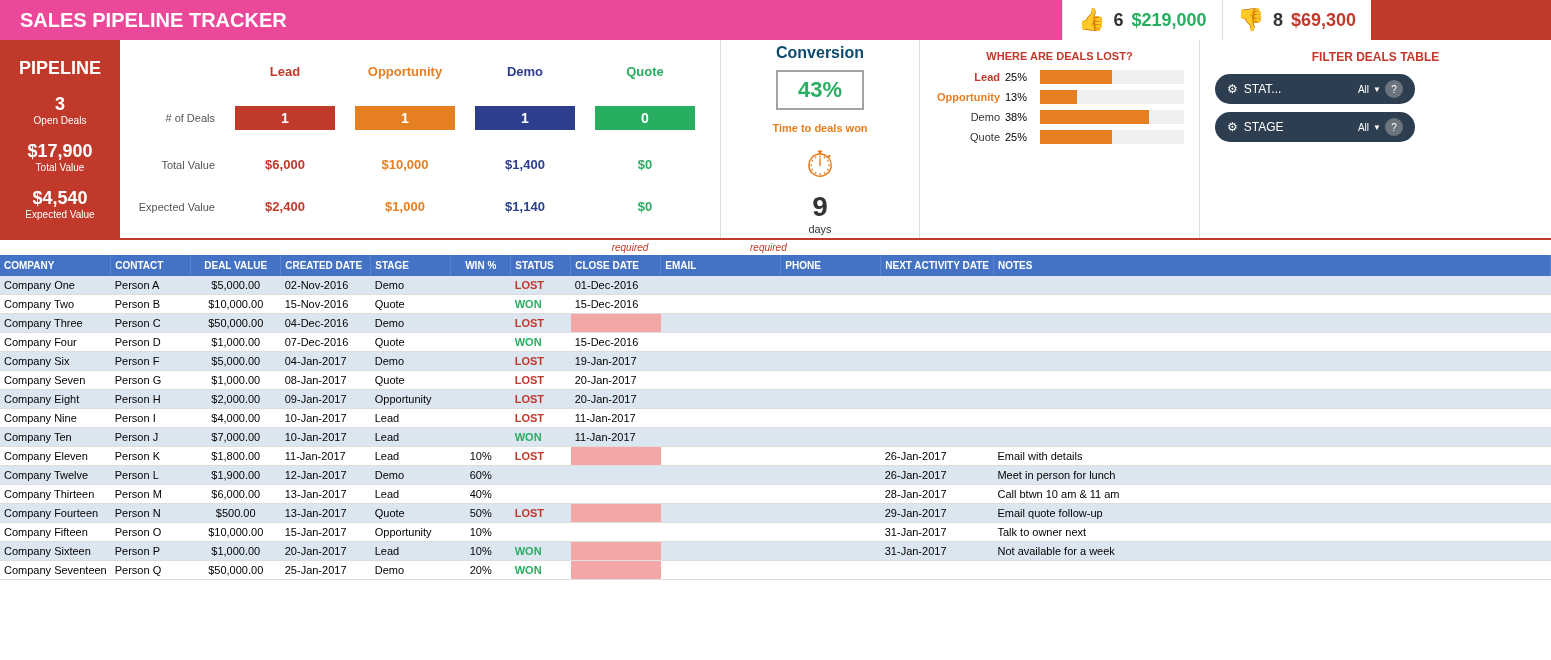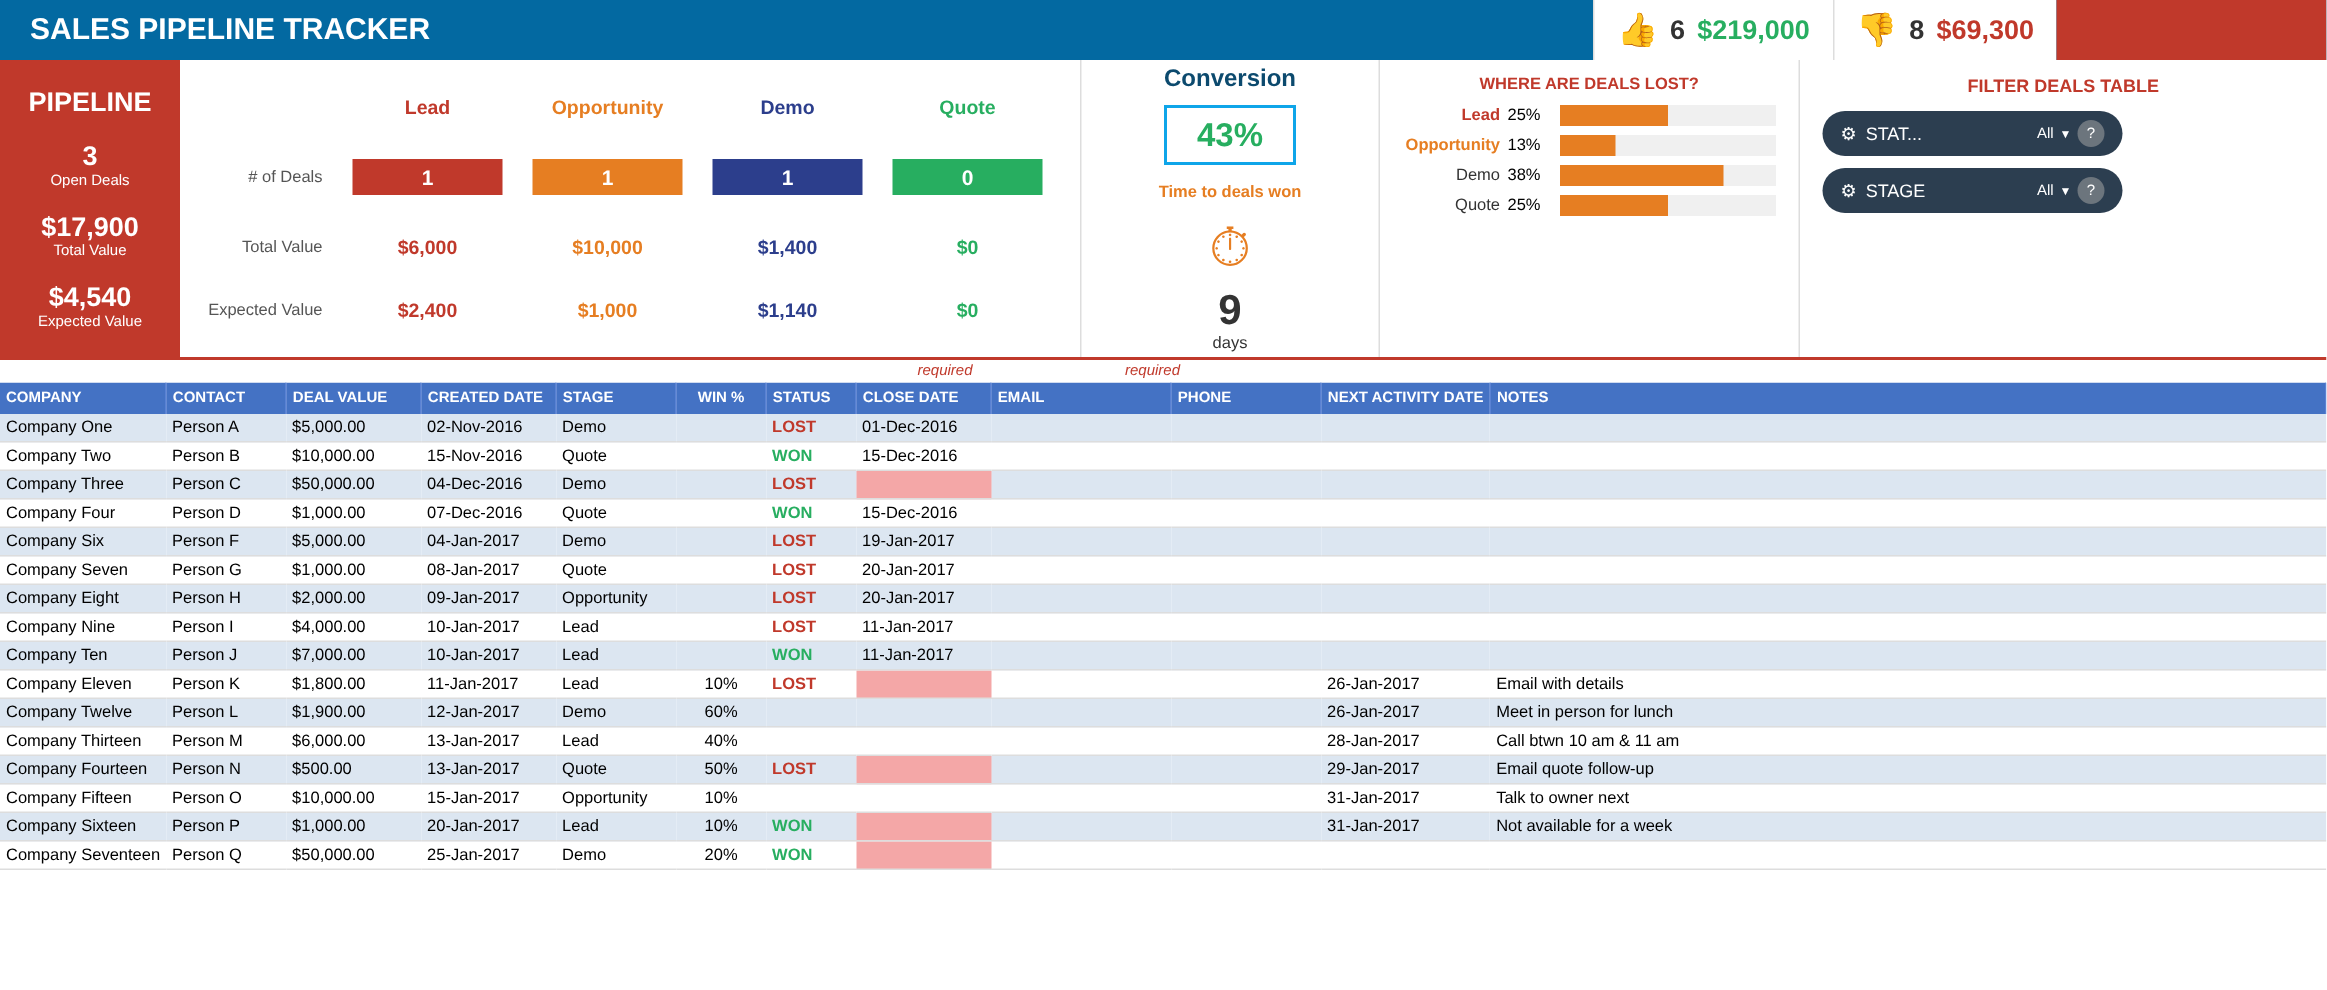--- a/index.html
+++ b/index.html
@@ -1,19 +1,19 @@
 <!DOCTYPE html>
 <html><head>
   <meta charset="utf-8">
   <style>
     * { box-sizing: border-box; margin: 0; padding: 0; font-family: Arial, sans-serif; }
     body { background: #fff; font-size: 11px; width: 1551px; overflow-x: hidden; }
 
     
-    .header { background: #0369a1; display: flex; align-items: center; height: 40px; }
+    .header { background: #ec4899; display: flex; align-items: center; height: 40px; }
     .header-title { color: white; font-size: 20px; font-weight: bold; padding: 0 20px; flex: 1; }
     .header-metric { display: flex; align-items: center; background: white; height: 40px; padding: 0 15px; border-left: 1px solid #ddd; }
     .header-metric .icon { font-size: 22px; margin-right: 8px; }
     .header-metric .count { font-size: 18px; font-weight: bold; color: #333; margin-right: 8px; }
     .header-metric .amount { font-size: 18px; font-weight: bold; color: #27ae60; }
     .header-metric.bad .amount { color: #c0392b; }
     .header-right { width: 180px; background: #c0392b; height: 40px; }
 
     
     .summary-section { display: flex; height: 200px; border-bottom: 2px solid #c0392b; }
@@ -43,21 +43,21 @@
     .stage-badge.quote { background: #27ae60; }
     .stage-value { font-size: 13px; font-weight: bold; }
     .stage-value.lead { color: #c0392b; }
     .stage-value.opp { color: #e67e22; }
     .stage-value.demo { color: #2c3e8c; }
     .stage-value.quote { color: #27ae60; }
 
     
     .conversion-col { width: 200px; display: flex; flex-direction: column; align-items: center; justify-content: center; padding: 10px; border-left: 1px solid #ddd; border-right: 1px solid #ddd; }
     .conversion-title { color: #0c4a6e; font-size: 16px; font-weight: bold; margin-bottom: 8px; }
-    .conversion-box { border: 2px solid #0ea5e9; padding: 5px 20px; margin-bottom: 12px; }
+    .conversion-box { border: 2px solid #a3a3a3; padding: 5px 20px; margin-bottom: 12px; }
     .conversion-pct { color: #27ae60; font-size: 22px; font-weight: bold; }
     .time-label { color: #e67e22; font-size: 11px; font-weight: bold; margin-bottom: 5px; text-align: center; }
     .timer-icon { font-size: 36px; color: #e67e22; margin: 5px 0; }
     .days-count { font-size: 28px; font-weight: bold; color: #333; }
     .days-text { font-size: 11px; color: #333; }
 
     
     .lost-col { width: 280px; padding: 10px 15px; border-right: 1px solid #ddd; }
     .lost-title { font-size: 11px; font-weight: bold; color: #c0392b; text-align: center; margin-bottom: 8px; }
     .lost-row { display: flex; align-items: center; margin-bottom: 6px; }
@@ -86,21 +86,21 @@
     thead th { padding: 5px 4px; font-size: 10px; font-weight: bold; text-align: left; border-right: 1px solid #5a82d4; white-space: nowrap; }
     tbody tr { border-bottom: 1px solid #ddd; }
     tbody tr:nth-child(odd) { background: #dce6f1; }
     tbody tr:nth-child(even) { background: #ffffff; }
     tbody td { padding: 3px 4px; font-size: 11px; white-space: nowrap; }
     .cell-pink { background: #f4a7a7 !important; }
     .status-won { color: #27ae60; font-weight: bold; }
     .status-lost { color: #c0392b; font-weight: bold; }
     .col-company { width: 110px; }
     .col-contact { width: 80px; }
-    .col-value { width: 90px; text-align: left; }
+    .col-value { width: 90px; text-align: center; }
     .col-date { width: 90px; }
     .col-stage { width: 80px; }
     .col-win { width: 60px; text-align: center; }
     .col-status { width: 60px; }
     .col-close { width: 90px; }
     .col-email { width: 120px; }
     .col-phone { width: 100px; }
     .col-next { width: 110px; }
     .col-notes { width: auto; }
   </style>

